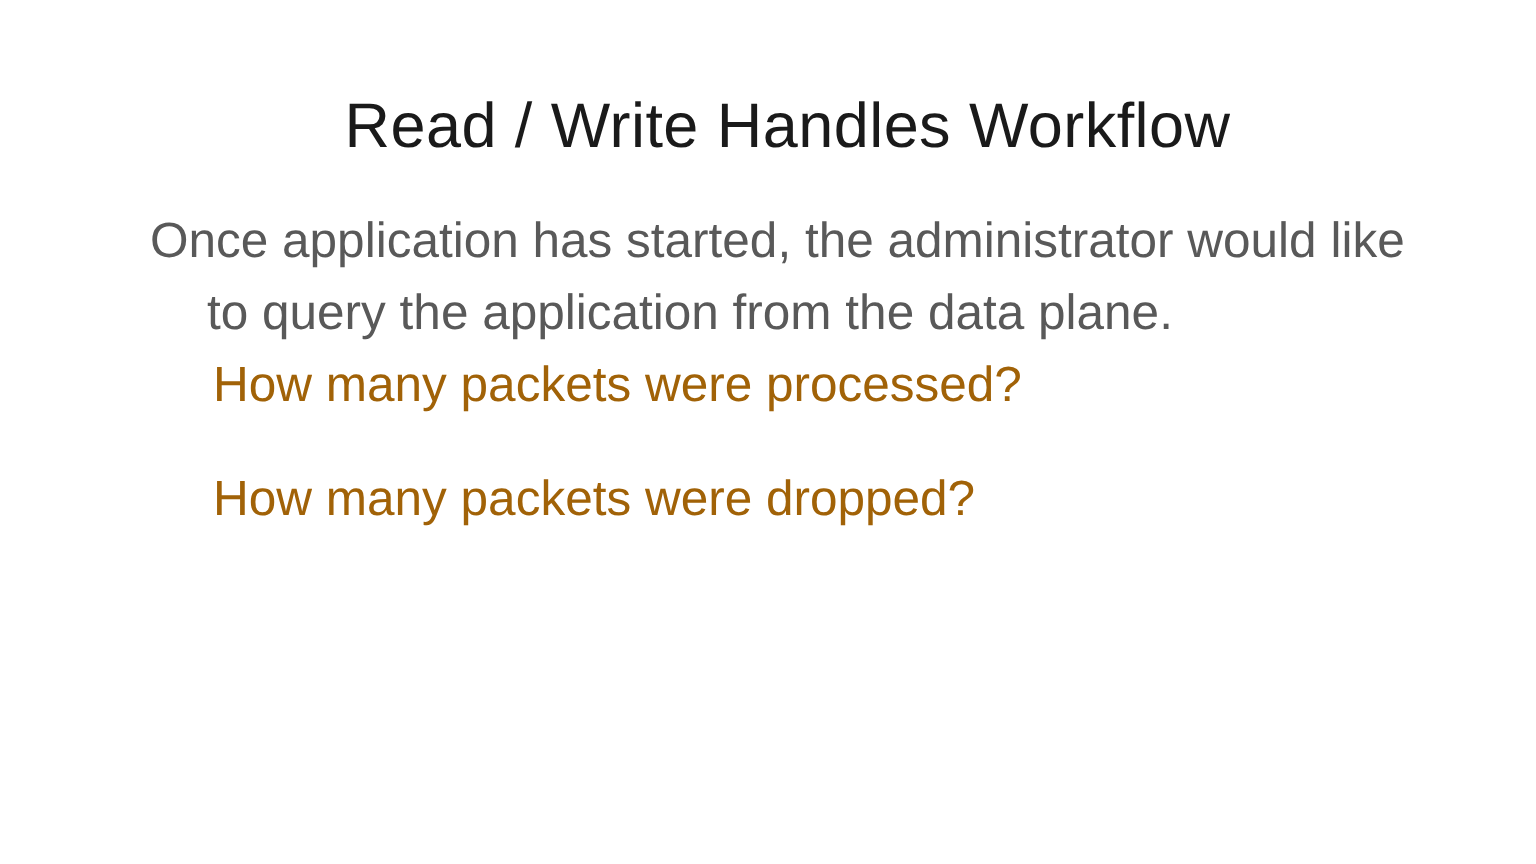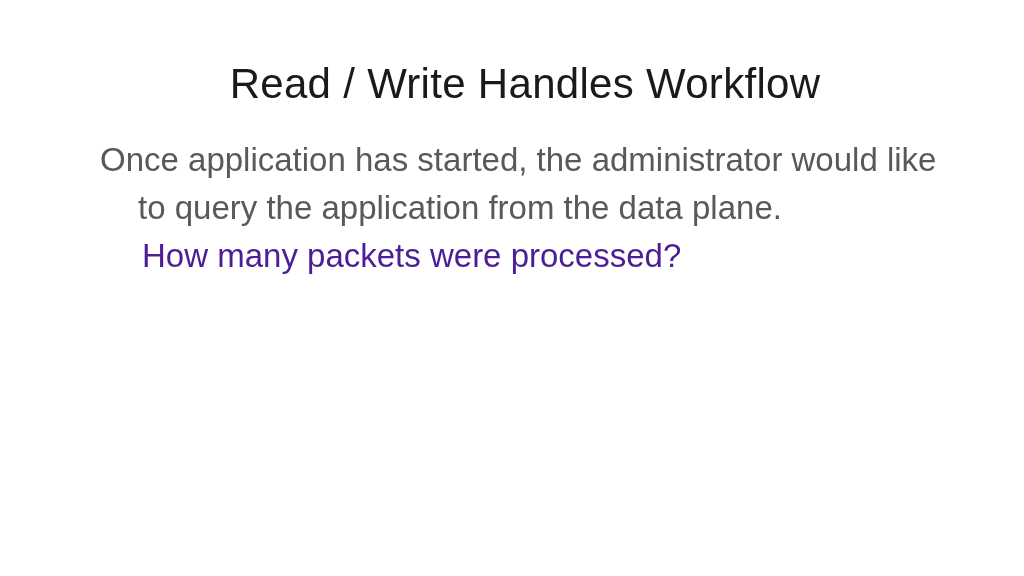--- a/index.html
+++ b/index.html
@@ -33,26 +33,27 @@
       font-weight: 400;
       color: #595959;
       line-height: 1.45;
       padding-left: 0px;
       text-indent: -38px;
       margin-left: 58px;
     }
     .question {
       font-size: 33px;
       font-weight: 400;
-      color: #4c1d95;
+      color: #a16207;
       line-height: 1.45;
       margin-left: 62px;
       margin-bottom: 28px;
     }
   </style>
 </head>
 <body>
 
 <div class="slide">
   <h1 class="title">Read / Write Handles Workflow</h1>
   <p class="description">Once application has started, the administrator would like to query the application from the data plane.</p>
   <p class="question">How many packets were processed?</p>
+  <p class="question">How many packets were dropped?</p>
 </div>
 
 </body></html>

